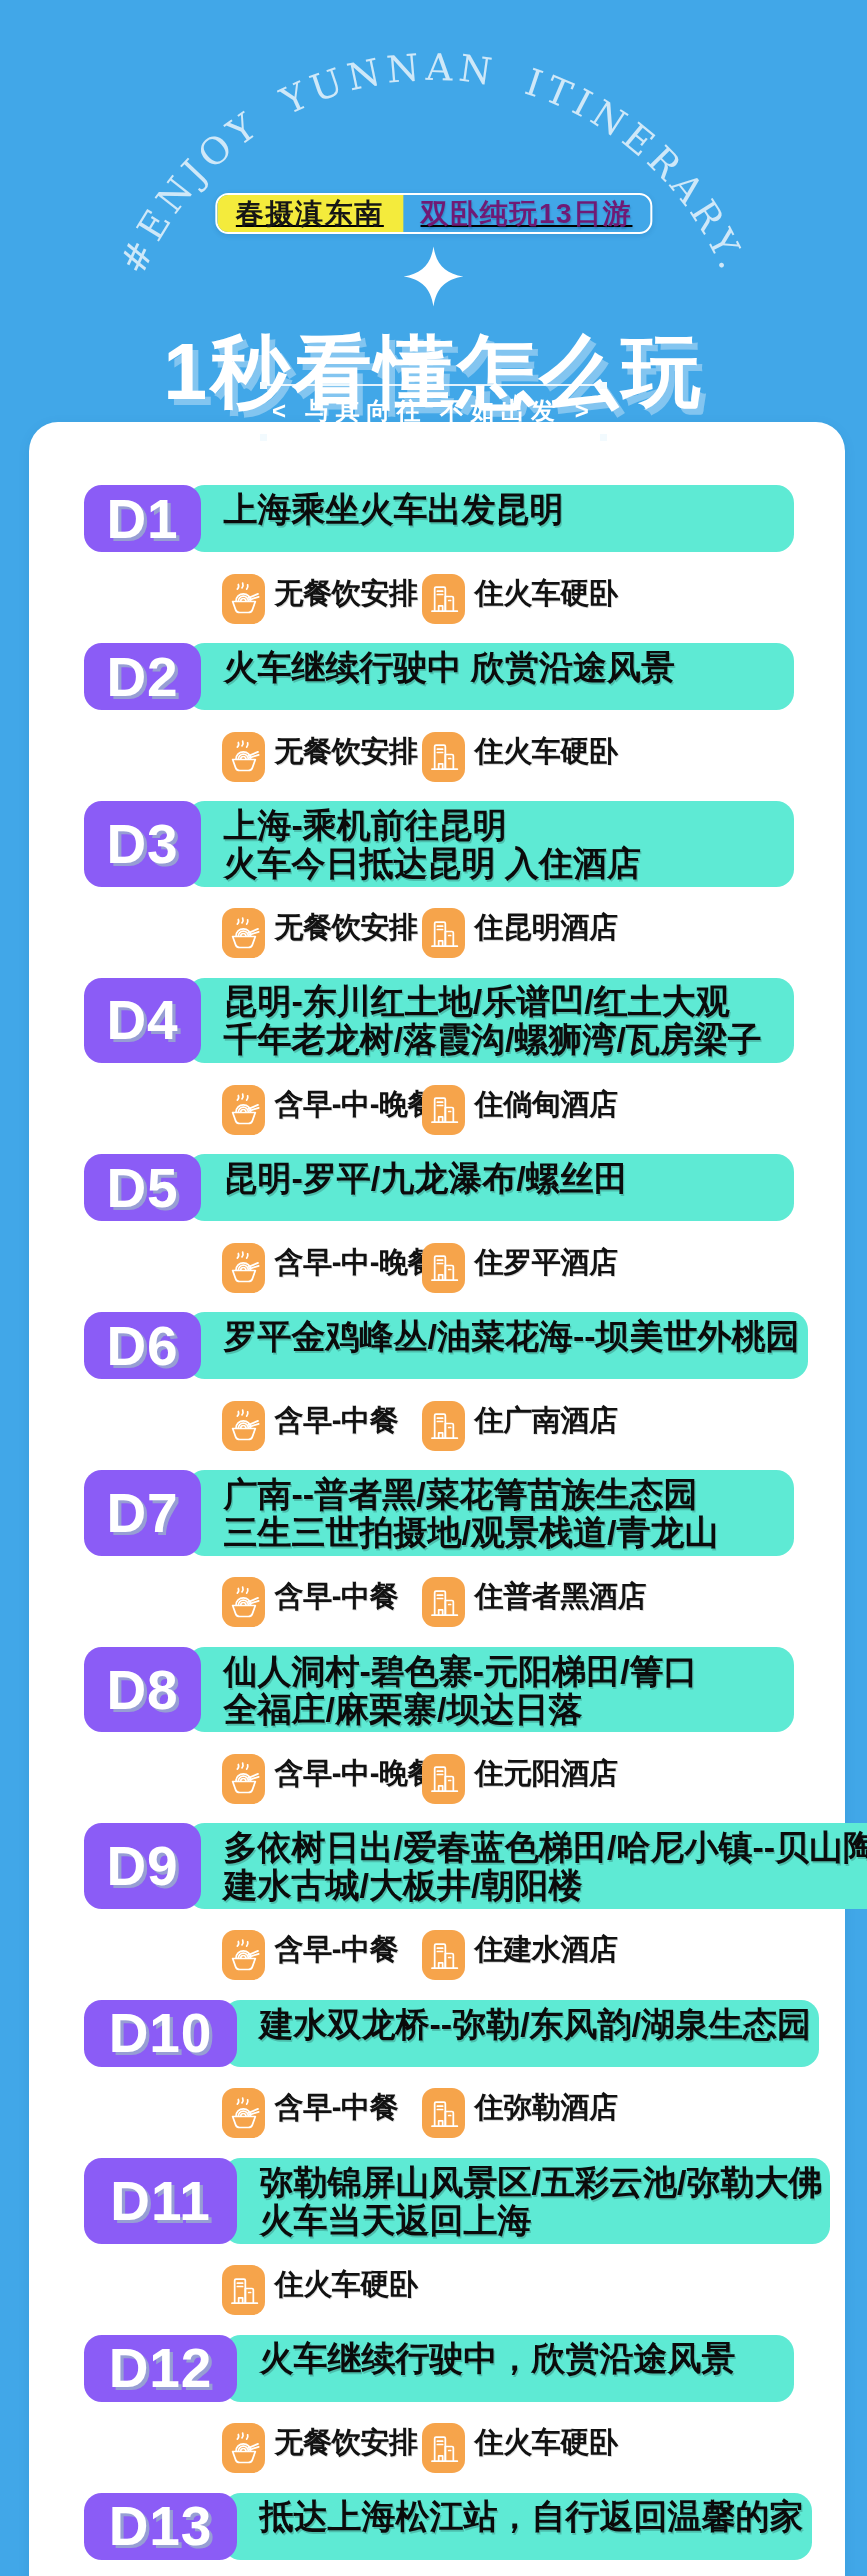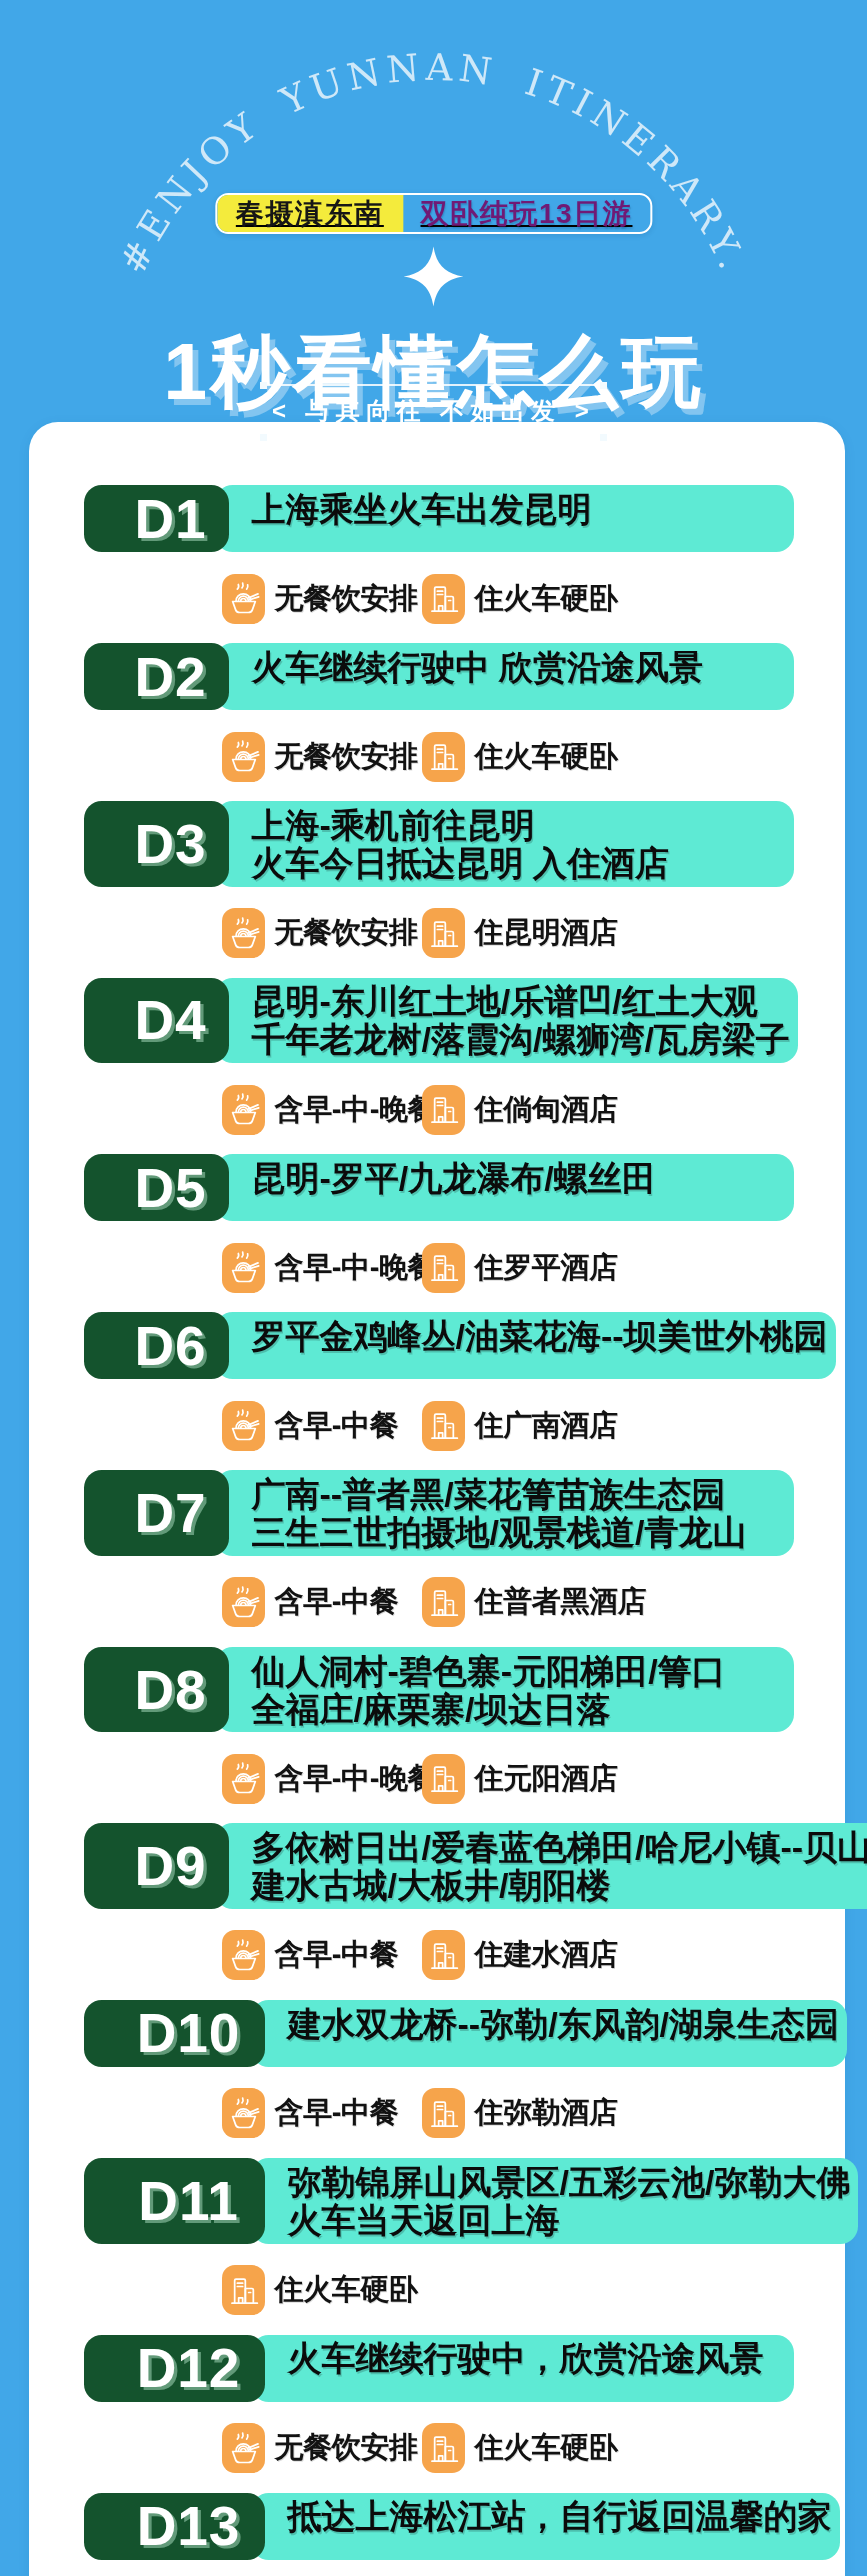--- a/index.html
+++ b/index.html
@@ -57,43 +57,42 @@
   }
   .card{
     background:#ffffff;border-radius:29px;
     margin:0 22.5px 51px 29px;
     padding:63px 0 47px 0;
     box-shadow:0 3.2px 11.2px rgba(10,80,130,.10);
   }
   .day{display:flex;align-items:stretch;margin:0 51px 16px 55px;min-height:67px;}
   .day-label{
     flex:0 0 117px;z-index:2;position:relative;
-    background:#14532d;border-radius:17.7px;
+    background:#8b5cf6;border-radius:17.7px;
     display:flex;align-items:center;justify-content:center;
     color:#ffffff;font-size:55px;font-weight:900;letter-spacing:0.8px;
     text-shadow:3.2px 3.2px 0 rgba(163,214,184,.55);
-    padding-left:28px;
   }
   .day-label.wide{flex-basis:153px;text-align:center;}
   .day-bar{
     flex:1;z-index:1;margin-left:-14.5px;
     background:#5eead4;border-radius:17.7px;
     display:flex;flex-direction:column;
     padding:4.8px 8px 4.8px 37px;
   }
   .day-line{
     color:#0b0b0b;font-size:34px;font-weight:900;line-height:38px;
     white-space:nowrap;letter-spacing:0;
     text-shadow:1.2px 1.6px 0 rgba(0,0,0,.18);
   }
   .amenities{
     display:flex;align-items:center;
     margin:21px 51px 19px 193px;height:51px;
   }
-  .amenity{display:flex;align-items:center;}
+  .amenity{display:flex;align-items:flex-start;}
   .amenity.meal{width:200px;flex:0 0 200px;}
   .am-ic{
     width:43px;height:50px;border-radius:13px;background:#f6a44b;
     display:flex;align-items:center;justify-content:center;flex:0 0 43px;
   }
   .am-label{
     margin-left:9.6px;color:#121212;font-size:29px;font-weight:800;
     white-space:nowrap;letter-spacing:-0.4px;
     text-shadow:0.8px 1.2px 0 rgba(0,0,0,.15);
   }

